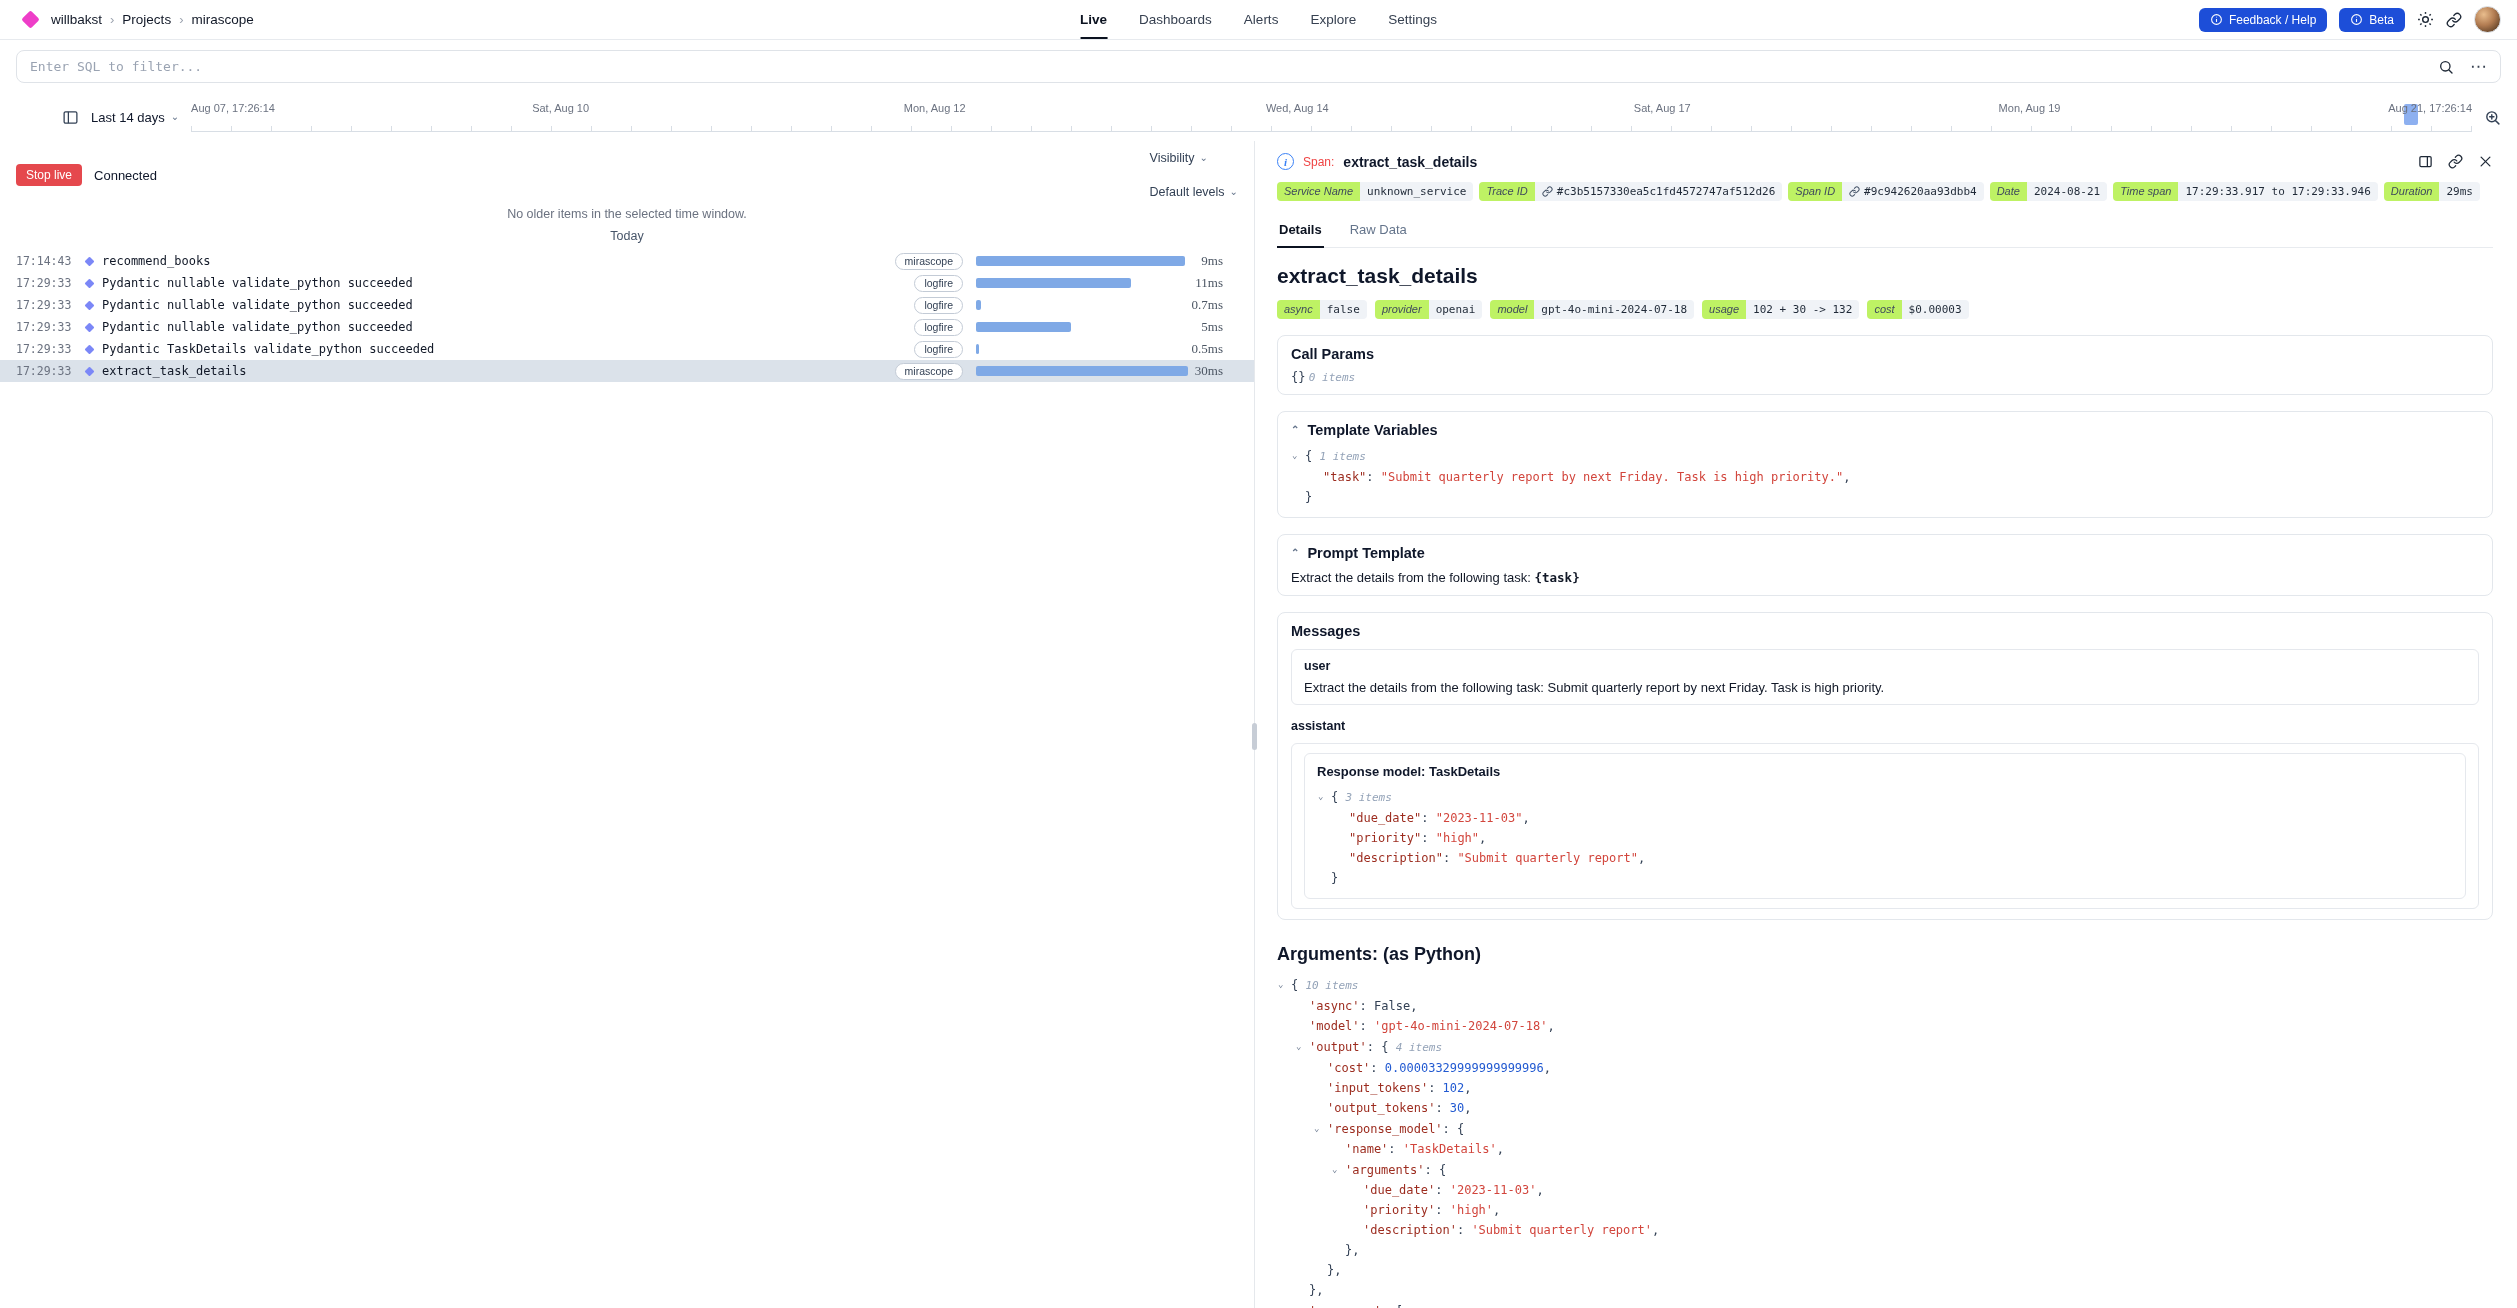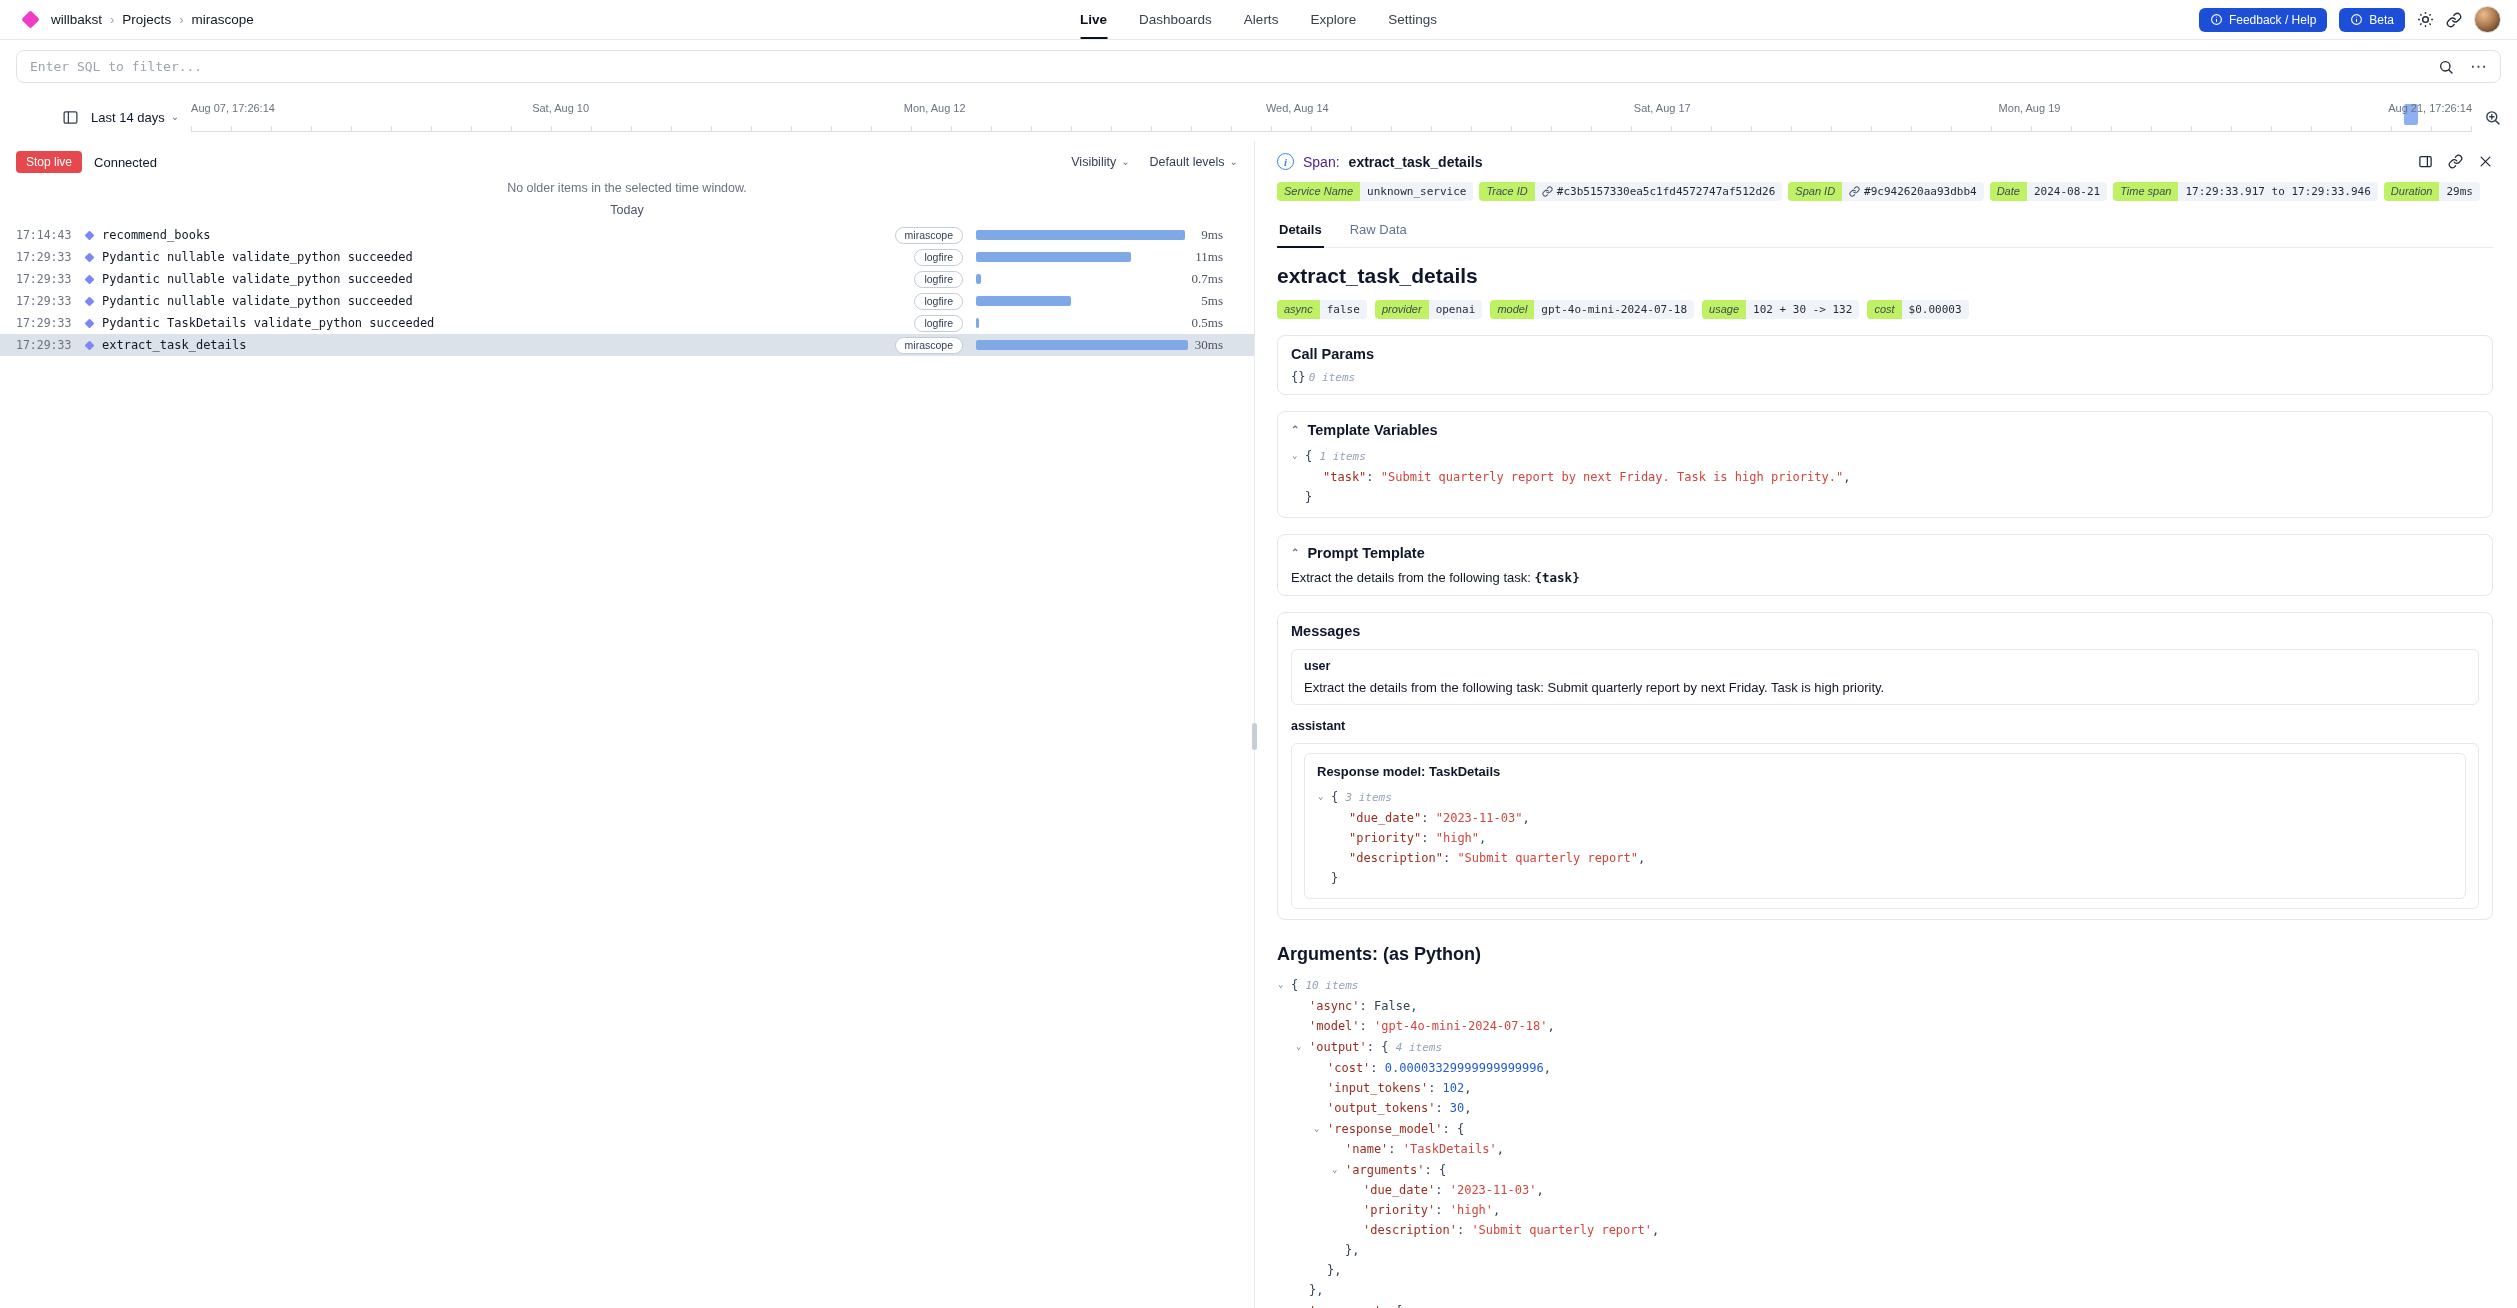--- a/index.html
+++ b/index.html
@@ -54,21 +54,21 @@
   .live-panel { width:1254px; position:relative; flex:none; }
   .divider { width:9px; border-left:1px solid #e5e8ec; position:relative; flex:none; cursor:col-resize; }
   .divider-handle { position:absolute; left:-3px; top:582px; width:5px; height:27px;
     background:#c7cdd6; border-radius:3px; }
 
   
   .live-head { display:flex; align-items:center; gap:12px; padding:10px 16px 4px; }
   .stop-btn { background:#e5484d; color:#fff; font-size:12px; padding:4px 10px;
     border-radius:4px; cursor:pointer; }
   .connected { font-size:13px; color:#0f172a; }
-  .live-head-right { margin-left:auto; display:flex; gap:20px; }
+  .live-head-right { margin-left:auto; display:flex; gap:20px;flex-direction:column; }
   .dd-btn { font-size:12.5px; color:#334155; display:flex; align-items:center; gap:5px; cursor:pointer; }
   .notice { text-align:center; font-size:12.5px; color:#6b7280; margin-top:4px; }
   .today { text-align:center; font-size:12.5px; color:#475569; margin:8px 0 7px; }
   .row { position:relative; height:22px; display:flex; align-items:center; cursor:pointer; }
   .row.selected { background:#dbe2ea; }
   .row-time { font-family:"DejaVu Sans Mono", monospace; font-size:11.5px; color:#6b7280;
     width:58px; margin-left:16px; flex:none; }
   .row-diamond { width:7px; height:7px; background:#7b87f7; border-radius:1px;
     transform:rotate(45deg); margin:0 9px 0 12px; flex:none; }
   .row-name { font-family:"DejaVu Sans Mono", monospace; font-size:12px; color:#111827;
@@ -78,21 +78,21 @@
   .row-bar { position:absolute; left:976px; height:10px; background:#7fa9e6; border-radius:2px; }
   .row-dur { position:absolute; right:31px; font-family:Liberation Serif, serif;
     font-size:13px; color:#4b5563; }
 
   
   .detail-panel { flex:1; padding:12px 24px 0 14px; overflow:hidden; }
   .span-head { display:flex; align-items:center; gap:9px; }
   .info-icon { width:17px; height:17px; border-radius:50%; border:1.5px solid #3b82f6;
     color:#3b82f6; font-size:11px; font-weight:700; font-style:italic;
     font-family:"Liberation Serif", serif; display:flex; align-items:center; justify-content:center; flex:none; }
-  .span-prefix { font-size:14px; color:#4c1d95; }
+  .span-prefix { font-size:12px; color:#ef4444; }
   .span-name { font-size:14px; font-weight:700; color:#0f172a; }
   .span-head-icons { margin-left:auto; display:flex; gap:15px; color:#475569; align-items:center; }
   .tags { display:flex; gap:6px; margin-top:12px; white-space:nowrap; }
   .tag { display:inline-flex; border-radius:4px; overflow:hidden; flex:none; }
   .tag-label { background:#bef264; color:#3f4a5c; padding:3px 7px; font-size:11px; font-style:italic; }
   .tag-value { background:#f0f3f7; color:#1f2937; padding:3px 7px;
     font-family:"DejaVu Sans Mono", monospace; font-size:11px; display:flex; align-items:center; gap:4px; }
   .link-glyph { display:flex; color:#475569; }
   .detail-tabs { display:flex; gap:24px; margin-top:14px; border-bottom:1px solid #e8ebef; }
   .dtab { font-size:13px; padding:7px 2px 9px; color:#64748b; border-bottom:2px solid transparent;

